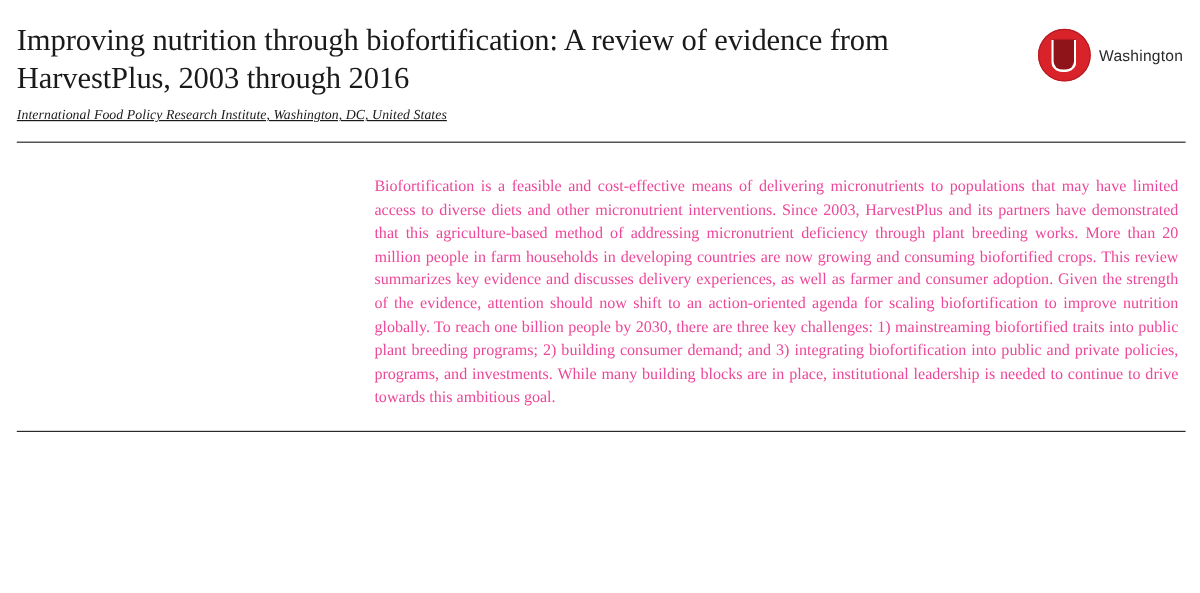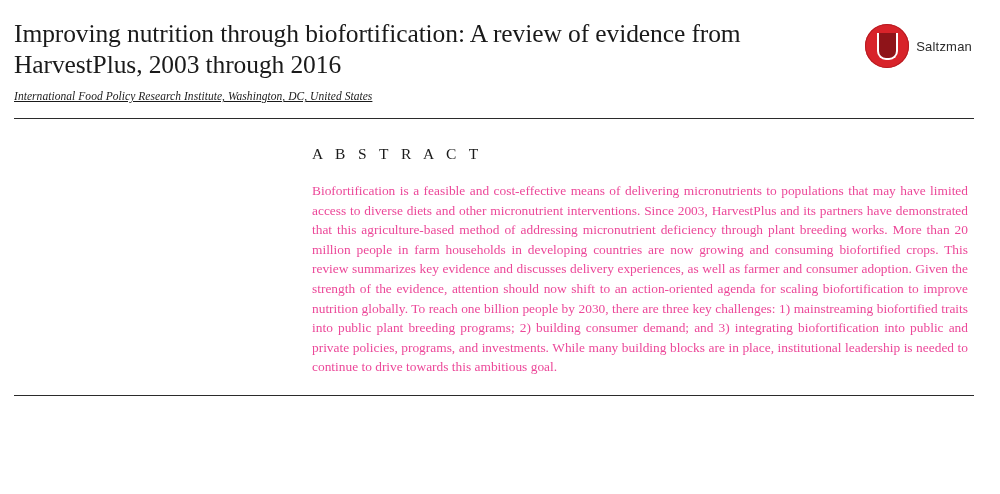--- a/index.html
+++ b/index.html
@@ -12,21 +12,21 @@
     background: #ffffff;
     font-family: "Liberation Serif", serif;
     color: #000000;
     overflow: hidden;
   }
   .page {
     position: relative;
     width: 1000px;
     height: 494px;
     box-sizing: border-box;
-    padding: 18px 26px 0 14px;
+    padding: 18px 12px 0 14px;
   }
   .header-row {
     display: flex;
     align-items: flex-start;
     justify-content: space-between;
   }
   .title-block {
     width: 830px;
   }
   .paper-title {
@@ -131,29 +131,28 @@
   <div class="header-row">
     <div class="title-block">
       <h1 class="paper-title">Improving nutrition through biofortification: A review of evidence from HarvestPlus, 2003 through 2016</h1>
       <div class="affiliation">International Food Policy Research Institute, Washington, DC, United States</div>
     </div>
 
     <div class="crossmark">
       <div class="crossmark-badge">
         <div class="crossmark-inner"></div>
       </div>
-      <div class="crossmark-label">Saltzman</div>
+      <div class="crossmark-label">Washington</div>
     </div>
   </div>
 
   <div class="rule"></div>
 
   <div class="body-area">
     <div class="left-col"></div>
     <div class="right-col">
-      <div class="abstract-heading">A B S T R A C T</div>
       <p class="abstract-text">Biofortification is a feasible and cost-effective means of delivering micronutrients to populations that may have limited access to diverse diets and other micronutrient interventions. Since 2003, HarvestPlus and its partners have demonstrated that this agriculture-based method of addressing micronutrient deficiency through plant breeding works. More than 20 million people in farm households in developing countries are now growing and consuming biofortified crops. This review summarizes key evidence and discusses delivery experiences, as well as farmer and consumer adoption. Given the strength of the evidence, attention should now shift to an action-oriented agenda for scaling biofortification to improve nutrition globally. To reach one billion people by 2030, there are three key challenges: 1) mainstreaming biofortified traits into public plant breeding programs; 2) building consumer demand; and 3) integrating biofortification into public and private policies, programs, and investments. While many building blocks are in place, institutional leadership is needed to continue to drive towards this ambitious goal.</p>
     </div>
   </div>
 
   <div class="rule bottom"></div>
 
 </div>
 
 </body></html>

